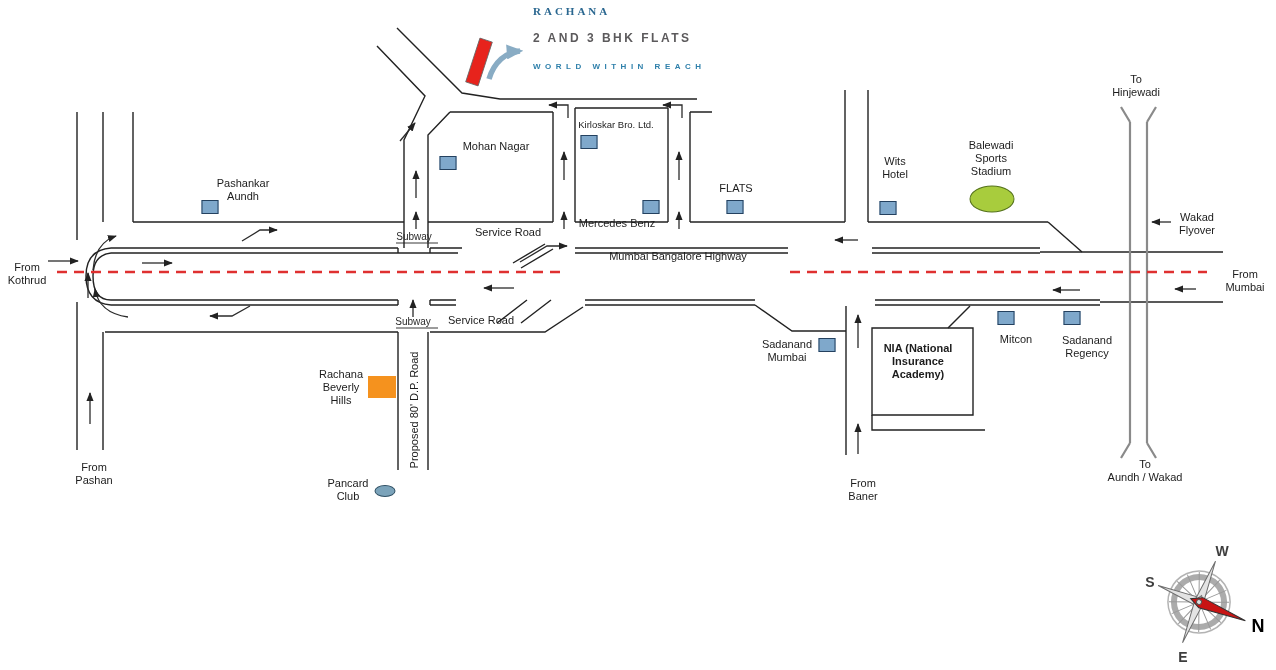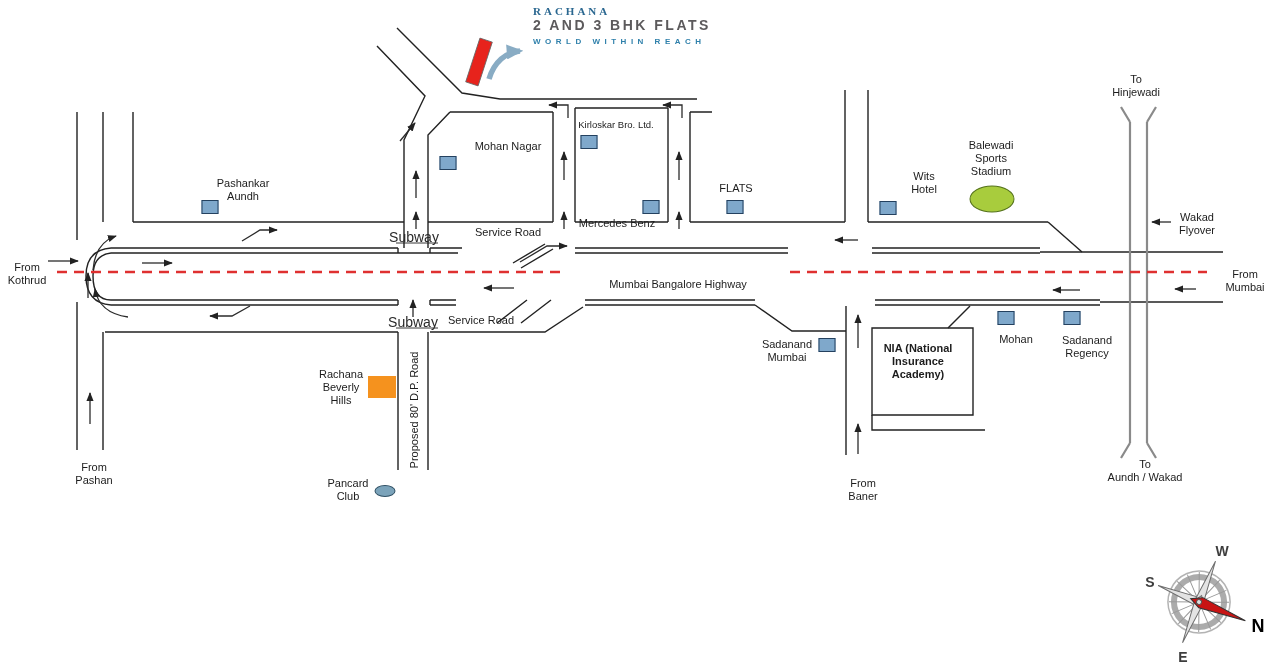--- a/index.html
+++ b/index.html
@@ -4,36 +4,36 @@
 <style>
   html,body{margin:0;padding:0;background:#fff;}
   #stage{position:relative;width:1276px;height:670px;background:#ffffff;overflow:hidden;
          font-family:"Liberation Sans",sans-serif;}
   #roads{position:absolute;left:0;top:0;}
   
   .lbl{position:absolute;transform:translate(-50%,-50%);font:11px "Liberation Sans",sans-serif;
        color:#1c1c1c;text-align:center;line-height:13px;white-space:nowrap;}
   .lbl span{display:block;}
   .lbl.small{font-size:9.5px;line-height:11px;}
-  .lbl.tiny{font-size:14px;line-height:10px;color:#2a2a2a;}
+  .lbl.tiny{font-size:10px;line-height:10px;color:#2a2a2a;}
   .lbl.rot{transform:translate(-50%,-50%) rotate(-90deg);}
   .lbl.c-md{font-size:14px;font-weight:bold;color:#3d3d3d;}
   .lbl.c-big{font-size:18px;font-weight:bold;color:#000;}
   
   .mk{position:absolute;transform:translate(-50%,-50%);box-sizing:border-box;border:1.5px solid #24415f;}
   .mk-ellipse{border-radius:50%;}
   .mk-rect{border:none;}
   
   #logo{position:absolute;left:533px;top:5px;width:260px;}
   .logo-brand{font-family:"Liberation Serif",serif;font-weight:bold;font-size:11px;
               letter-spacing:3px;color:#2a6790;}
   .logo-name{font-family:"Liberation Serif",serif;font-size:25px;letter-spacing:2px;
              color:#41719c;margin-top:0px;}
-  .logo-tag1{font-size:14px;font-weight:bold;letter-spacing:2.5px;color:#5c5a5c;margin-top:0;}
-  .logo-tag2{font-size:8px;font-weight:bold;letter-spacing:4.5px;color:#2f80ab;margin-top:4px;}
+  .logo-tag1{font-size:12px;font-weight:bold;letter-spacing:2.5px;color:#5c5a5c;margin-top:14px;}
+  .logo-tag2{font-size:8px;font-weight:bold;letter-spacing:4.5px;color:#2f80ab;margin-top:17px;}
 </style>
 </head>
 <body>
 
 <div id="stage">
 
   <svg id="roads" width="1276" height="670" viewBox="0 0 1276 670">
     <defs>
       <marker id="ah" viewBox="0 0 10 8" refX="9" refY="4" markerWidth="9" markerHeight="7.5" orient="auto" markerUnits="userSpaceOnUse">
         <path d="M0,0 L10,4 L0,8 Z" fill="#222"></path>
@@ -178,54 +178,54 @@
 
   <div id="labels-layer">
       <div class="lbl" style="left: 27px; top: 274px;">
         <span>From</span>
         <span>Kothrud</span>
       </div>
       <div class="lbl" style="left: 243px; top: 190px;">
         <span>Pashankar</span>
         <span>Aundh</span>
       </div>
-      <div class="lbl" style="left: 504px; top: 146px; padding-left: 8px;">
+      <div class="lbl" style="left: 492px; top: 146px; padding-left: 8px;">
         <span>Mohan Nagar</span>
       </div>
       <div class="lbl small" style="left: 616px; top: 124px;">
         <span>Kirloskar Bro. Ltd.</span>
       </div>
       <div class="lbl" style="left: 617px; top: 187px; margin-top: 36px;">
         <span>Mercedes Benz</span>
       </div>
       <div class="lbl" style="left: 736px; top: 188px;">
         <span>FLATS</span>
       </div>
-      <div class="lbl" style="left: 895px; top: 183px; margin-left: 29px;">
+      <div class="lbl" style="left: 895px; top: 168px;">
         <span>Wits</span>
         <span>Hotel</span>
       </div>
       <div class="lbl" style="left: 991px; top: 158px;">
         <span>Balewadi</span>
         <span>Sports</span>
         <span>Stadium</span>
       </div>
       <div class="lbl" style="left: 1136px; top: 86px;">
         <span>To</span>
         <span>Hinjewadi</span>
       </div>
       <div class="lbl" style="left: 1197px; top: 224px; text-align: center;">
         <span>Wakad</span>
         <span>Flyover</span>
       </div>
       <div class="lbl" style="left: 1245px; top: 281px;">
         <span>From</span>
         <span>Mumbai</span>
       </div>
-      <div class="lbl" style="left: 678px; top: 284px;">
+      <div class="lbl" style="left: 678px; top: 256px;">
         <span>Mumbai Bangalore Highway</span>
       </div>
       <div class="lbl" style="left: 508px; top: 232px;">
         <span>Service Road</span>
       </div>
       <div class="lbl" style="left: 481px; top: 320px;">
         <span>Service Road</span>
       </div>
       <div class="lbl tiny" style="left: 414px; top: 237px;">
         <span>Subway</span>
@@ -236,21 +236,21 @@
       <div class="lbl" style="left: 787px; top: 351px;">
         <span>Sadanand</span>
         <span>Mumbai</span>
       </div>
       <div class="lbl" style="left: 918px; top: 361px; font-weight: bold;">
         <span>NIA  (National</span>
         <span>Insurance</span>
         <span>Academy)</span>
       </div>
       <div class="lbl" style="left: 1016px; top: 339px;">
-        <span>Mohan</span>
+        <span>Mitcon</span>
       </div>
       <div class="lbl" style="left: 1087px; top: 347px;">
         <span>Sadanand</span>
         <span>Regency</span>
       </div>
       <div class="lbl" style="left: 863px; top: 490px;">
         <span>From</span>
         <span>Baner</span>
       </div>
       <div class="lbl" style="left: 1145px; top: 471px;">

